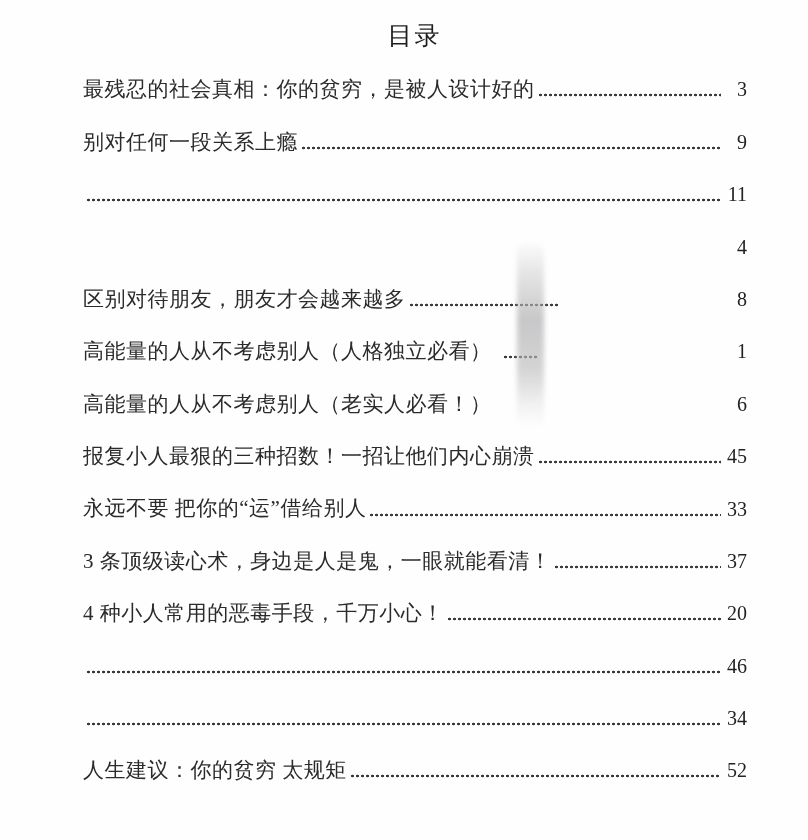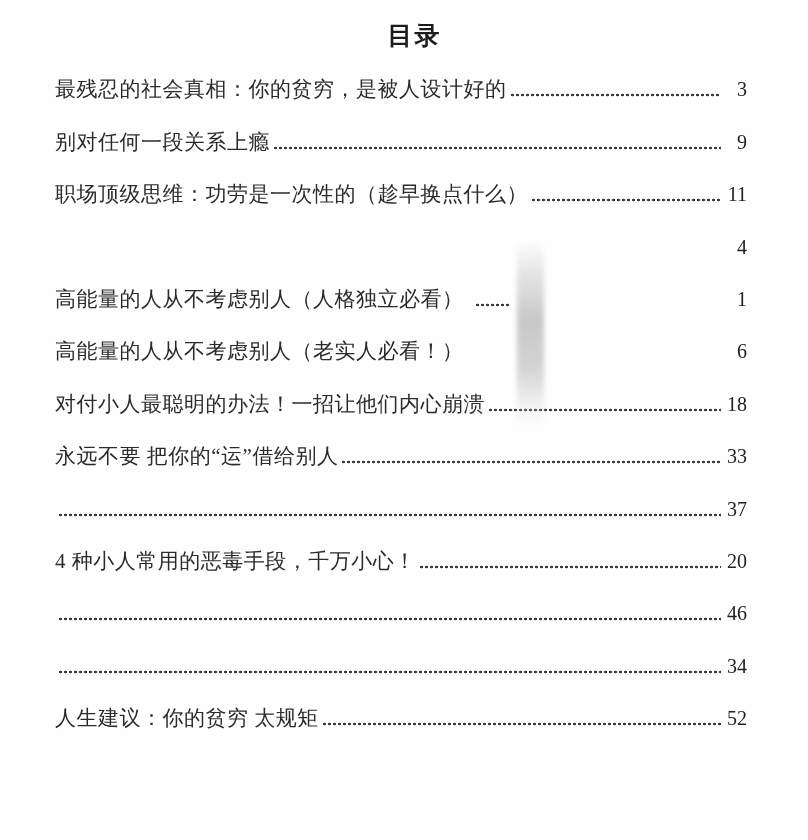--- a/index.html
+++ b/index.html
@@ -12,37 +12,38 @@
   .page{
     position:relative;
     width:808px;height:840px;
     background:#fefefe;
   }
   .doc-title{
     position:absolute;
     top:22px;left:0;right:0;
     text-align:center;
     font-size:25px;
-    font-weight:bold;
+    font-weight:normal;
     color:#1c1c1c;
     letter-spacing:2px;
     line-height:1.1;
     padding-left:21px;
   }
   .toc{
     position:absolute;
     top:49px;
     left:55px;
     right:61px;
   }
   .toc-row{
     height:52.4px;
     display:flex;
     align-items:flex-end;
     white-space:nowrap;
+    margin-left:28px;
   }
   .toc-title{
     font-size:21px;
     color:#2b2b2b;
     line-height:1.15;
     letter-spacing:0.5px;
   }
   .leader{
     flex:1 1 auto;
     align-self:flex-end;
@@ -95,50 +96,56 @@
         <span class="toc-title">最残忍的社会真相：你的贫穷，是被人设计好的</span>
         <span class="leader "></span>
         <span class="toc-page">3</span>
       </div>
       <div class="toc-row">
         <span class="toc-title">别对任何一段关系上瘾</span>
         <span class="leader "></span>
         <span class="toc-page">9</span>
       </div>
       <div class="toc-row">
-        <span class="toc-title">职场顶级思维：功劳是一次性的（趁早换点什么）</span>
         <span class="leader "></span>
         <span class="toc-page">11</span>
       </div>
       <div class="toc-row">
         <span class="leader none"></span>
         <span class="toc-page">4</span>
+      </div>
+      <div class="toc-row">
+        <span class="toc-title">区别对待朋友，朋友才会越来越多</span>
+        <span class="leader mid"></span>
+        <span class="spacer"></span>
+        <span class="toc-page">8</span>
       </div>
       <div class="toc-row">
         <span class="toc-title">高能量的人从不考虑别人（人格独立必看）</span>
         <span class="leader short"></span>
         <span class="spacer"></span>
         <span class="toc-page">1</span>
       </div>
       <div class="toc-row">
         <span class="toc-title">高能量的人从不考虑别人（老实人必看！）</span>
         <span class="leader none"></span>
         <span class="toc-page">6</span>
       </div>
       <div class="toc-row">
-        <span class="toc-title">对付小人最聪明的办法！一招让他们内心崩溃</span>
+        <span class="toc-title">报复小人最狠的三种招数！一招让他们内心崩溃</span>
         <span class="leader "></span>
-        <span class="toc-page">18</span>
+        <span class="toc-page">45</span>
       </div>
       <div class="toc-row">
         <span class="toc-title">永远不要 把你的“运”借给别人</span>
         <span class="leader "></span>
         <span class="toc-page">33</span>
       </div>
       <div class="toc-row">
+        <span class="toc-title">3 条顶级读心术，身边是人是鬼，一眼就能看清！</span>
         <span class="leader "></span>
         <span class="toc-page">37</span>
       </div>
       <div class="toc-row">
         <span class="toc-title">4 种小人常用的恶毒手段，千万小心！</span>
         <span class="leader "></span>
         <span class="toc-page">20</span>
       </div>
       <div class="toc-row">
         <span class="leader "></span>

